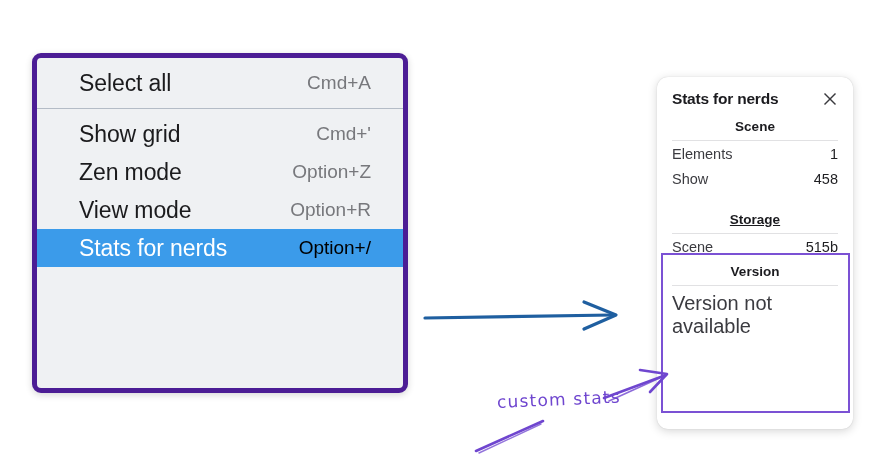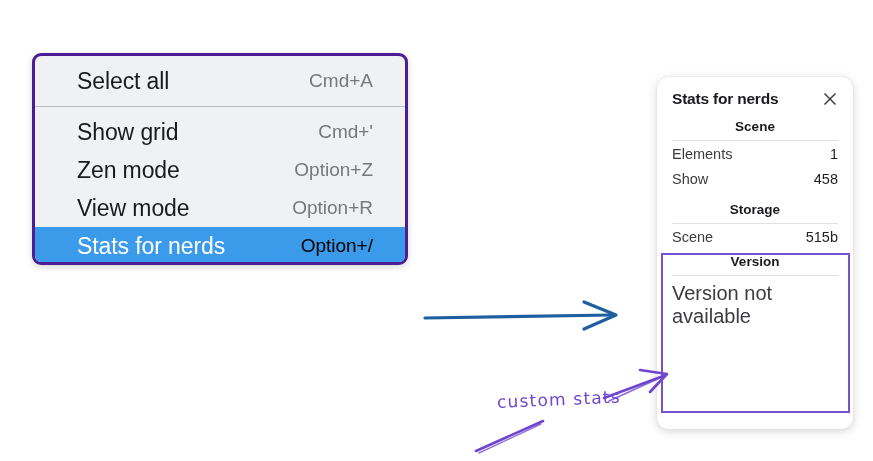--- a/index.html
+++ b/index.html
@@ -15,23 +15,23 @@
     font-family: "Liberation Sans", sans-serif;
     -webkit-font-smoothing: antialiased;
   }
 
   
   #context-menu {
     position: absolute;
     left: 32px;
     top: 53px;
     width: 376px;
-    height: 212px;
+    height: 340px;
     background: #eff1f3;
-    border: 3px solid #4c1d95;
+    border: 5px solid #4c1d95;
     border-radius: 9px;
     box-shadow: 0 2px 7px rgba(0,0,0,0.16);
     overflow: hidden;
     box-sizing: border-box;
   }
   .menu-group {
     padding: 6px 0;
   }
   .menu-sep {
     height: 1px;
@@ -206,21 +206,21 @@
     <div class="section-title">Scene</div>
     <div class="stat-row">
       <span class="sl">Elements</span>
       <span class="sv">1</span>
     </div>
     <div class="stat-row">
       <span class="sl">Show</span>
       <span class="sv">458</span>
     </div>
 
-    <div class="section-title" style="margin-top:6px;">Storage</div>
+    <div class="section-title" style="margin-top:16px;text-decoration:underline;">Storage</div>
     <div class="stat-row">
       <span class="sl">Scene</span>
       <span class="sv">515b</span>
     </div>
 
     <div class="section-title" style="">Version</div>
     <div class="version-row">Version not available</div>
 
   </div>
 </div>

